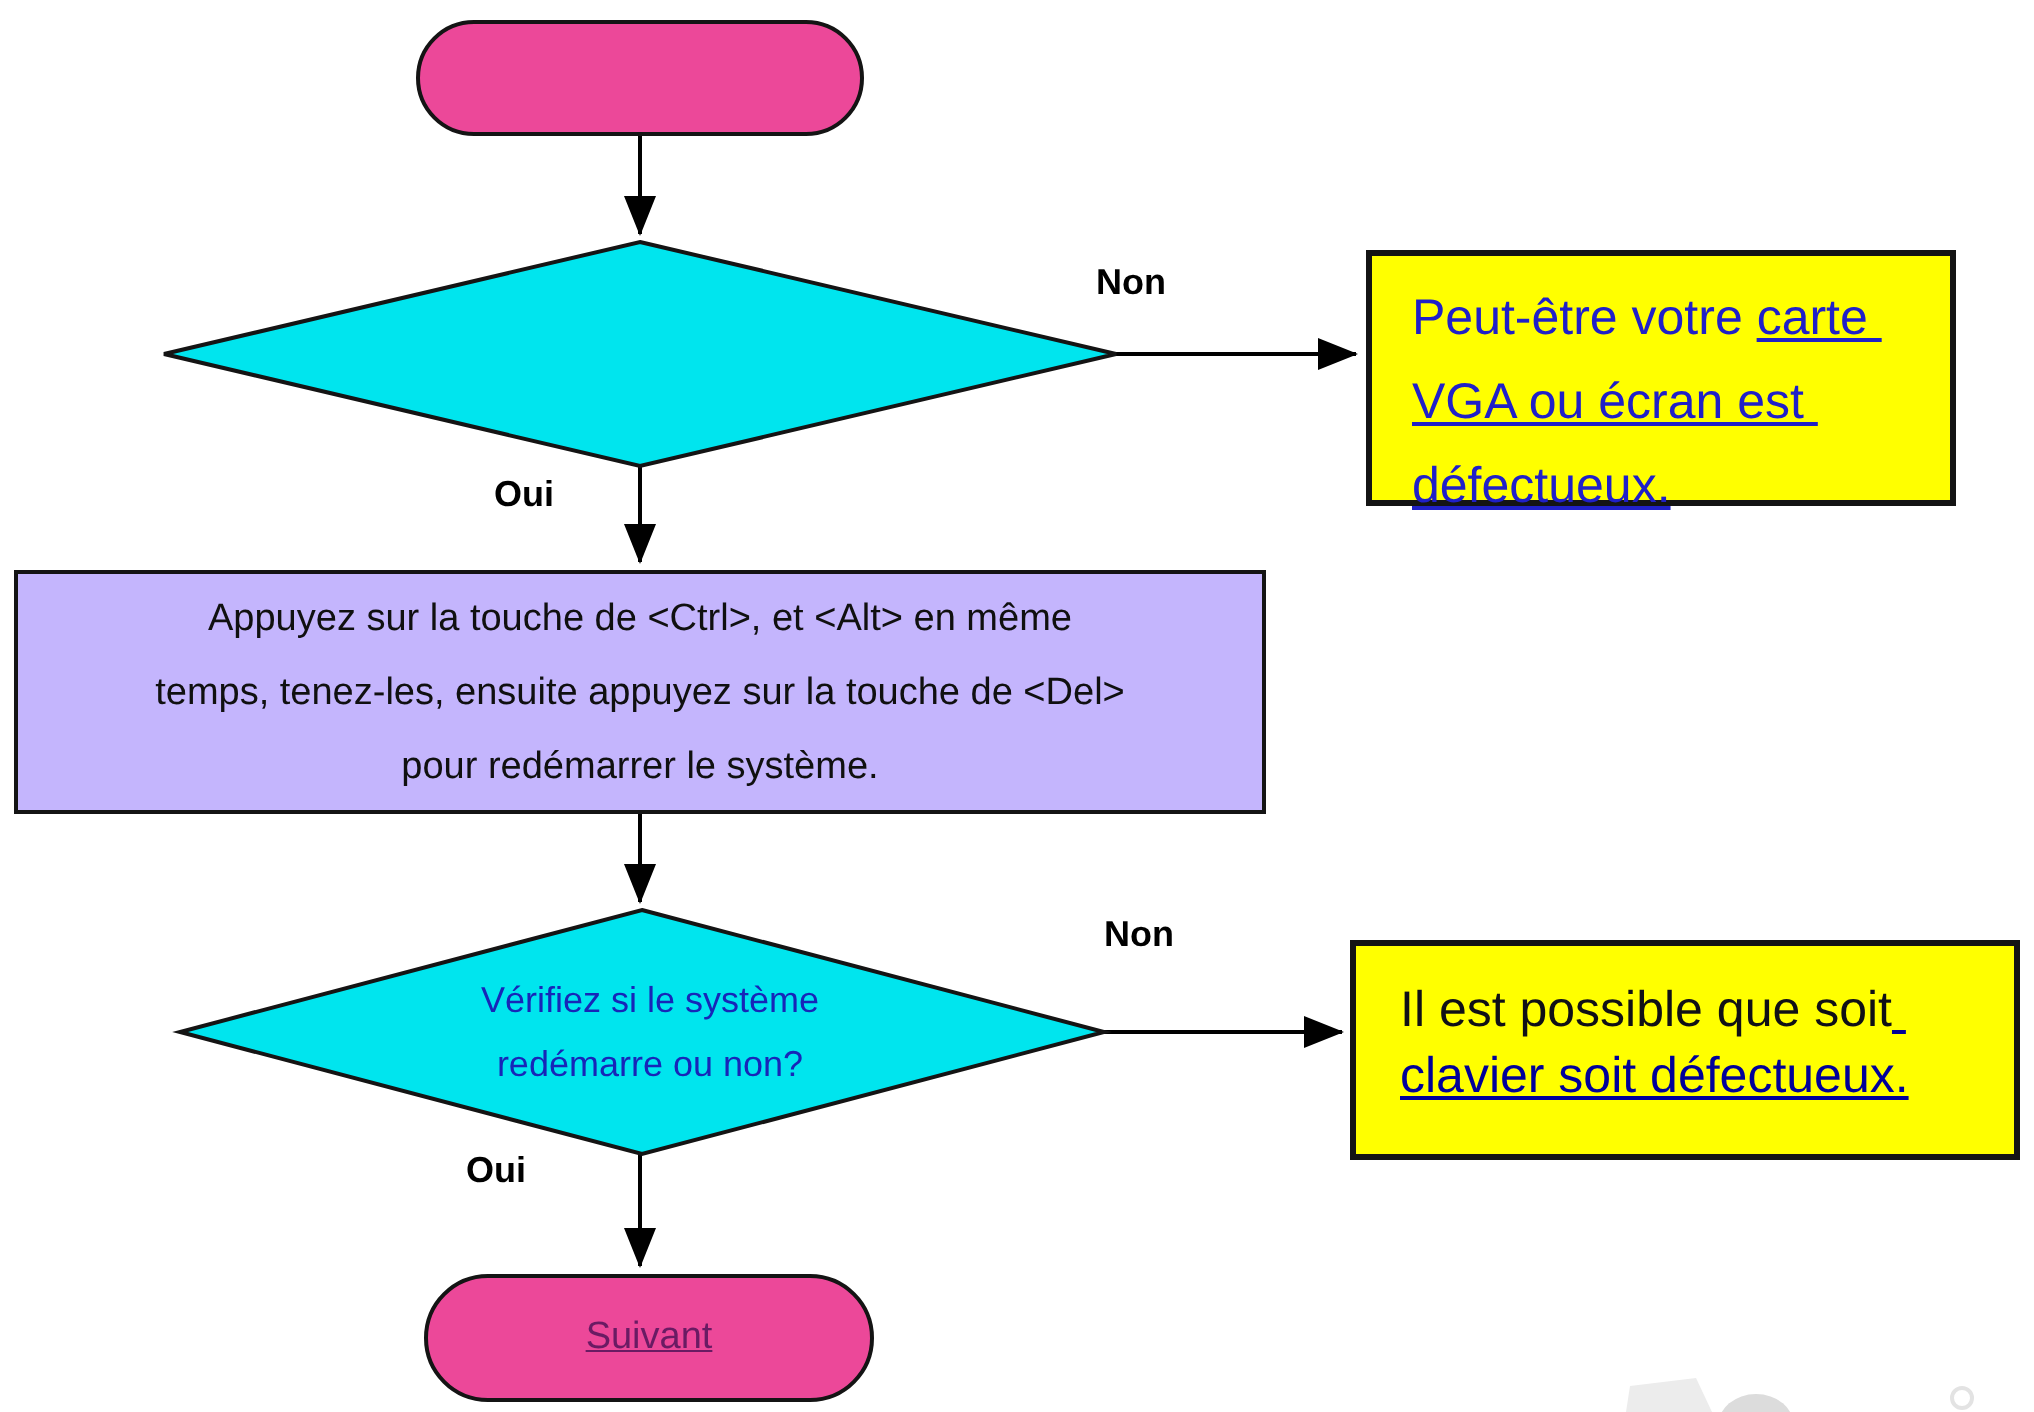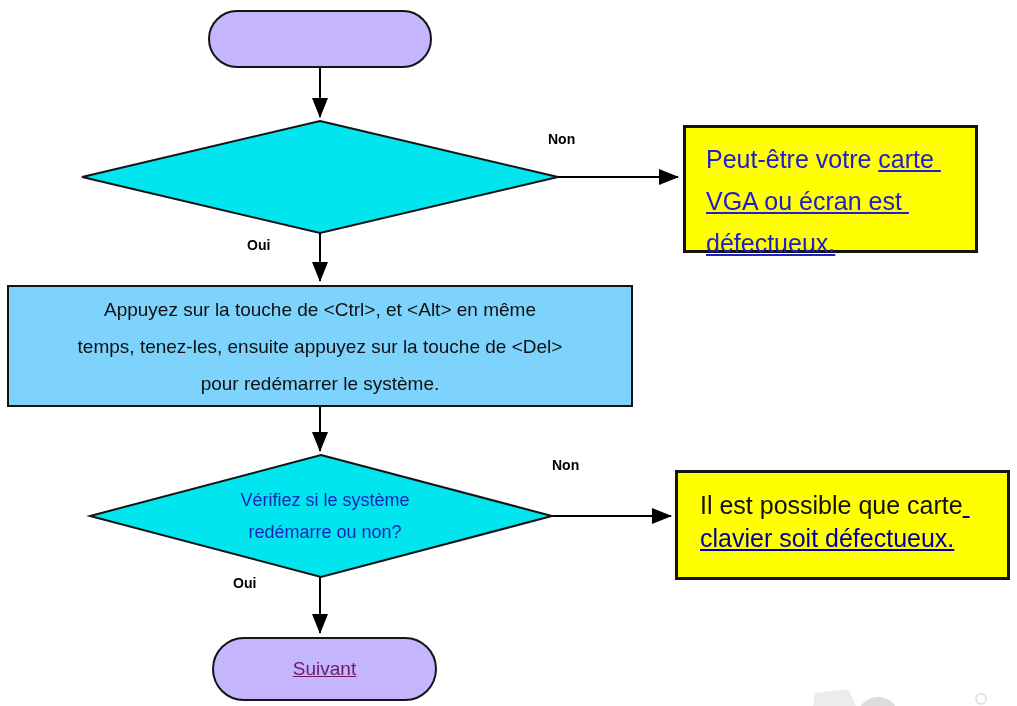--- a/index.html
+++ b/index.html
@@ -6,27 +6,27 @@
   #canvas{
     position:relative;
     width:1017px;height:706px;
     background:#ffffff;
     overflow:hidden;
     font-family:"Liberation Sans", sans-serif;
   }
   #connectors{position:absolute;left:0;top:0;}
   .node{position:absolute;box-sizing:border-box;}
   .stadium{
-    background:#c4b5fd;
+    background:#ec4899;
     border:2px solid #141414;
     border-radius:32px;
     display:flex;align-items:center;justify-content:center;
   }
   .process{
-    background:#7dd3fc;
+    background:#c4b5fd;
     border:2px solid #141414;
     display:flex;align-items:center;justify-content:center;
     text-align:center;
     color:#101010;
     font-size:19px;line-height:37px;
     white-space:pre-line;
   }
   .diamond-label{
     position:absolute;
     display:flex;align-items:center;justify-content:center;
@@ -41,21 +41,21 @@
     border:3px solid #141414;
     font-size:25px;
     white-space:pre-wrap;
   }
   .result1{line-height:42px;padding:10px 8px 0 20px;color:#2020c8;}
   .result2{line-height:33px;padding:16px 8px 0 22px;color:#101016;}
   .doc-link{color:#2020c8;text-decoration:underline;cursor:pointer;}
   .doc-link2{color:#000099;text-decoration:underline;cursor:pointer;}
   .branch-label{
     position:absolute;
-    font-size:14px;font-weight:bold;color:#000;
+    font-size:18px;font-weight:bold;color:#000;
   }
   .end-link{
     color:#6a1b63;text-decoration:underline;cursor:pointer;
     font-size:19px;
   }
 </style>
 </head>
 <body>
 
 <div id="canvas">
@@ -101,20 +101,20 @@
 temps, tenez-les, ensuite appuyez sur la touche de &lt;Del&gt;
 pour redémarrer le système.</span>
   </div>
 
   <div class="diamond-label" style="left:94px;top:455px;width:462px;height:122px;">Vérifiez si le système
 redémarre ou non?</div>
 
   <div class="branch-label" style="left:552px;top:457px;">Non</div>
   <div class="branch-label" style="left:233px;top:575px;">Oui</div>
 
-  <div class="node result result2" style="left:675px;top:470px;width:335px;height:110px;"><span>Il est possible que carte</span><span class="doc-link2"> 
+  <div class="node result result2" style="left:675px;top:470px;width:335px;height:110px;"><span>Il est possible que soit</span><span class="doc-link2"> 
 clavier soit défectueux.</span></div>
 
   <div class="node stadium" style="left:212px;top:637px;width:225px;height:64px;">
     <span class="end-link">Suivant</span>
   </div>
 
 </div>
 
 </body></html>

